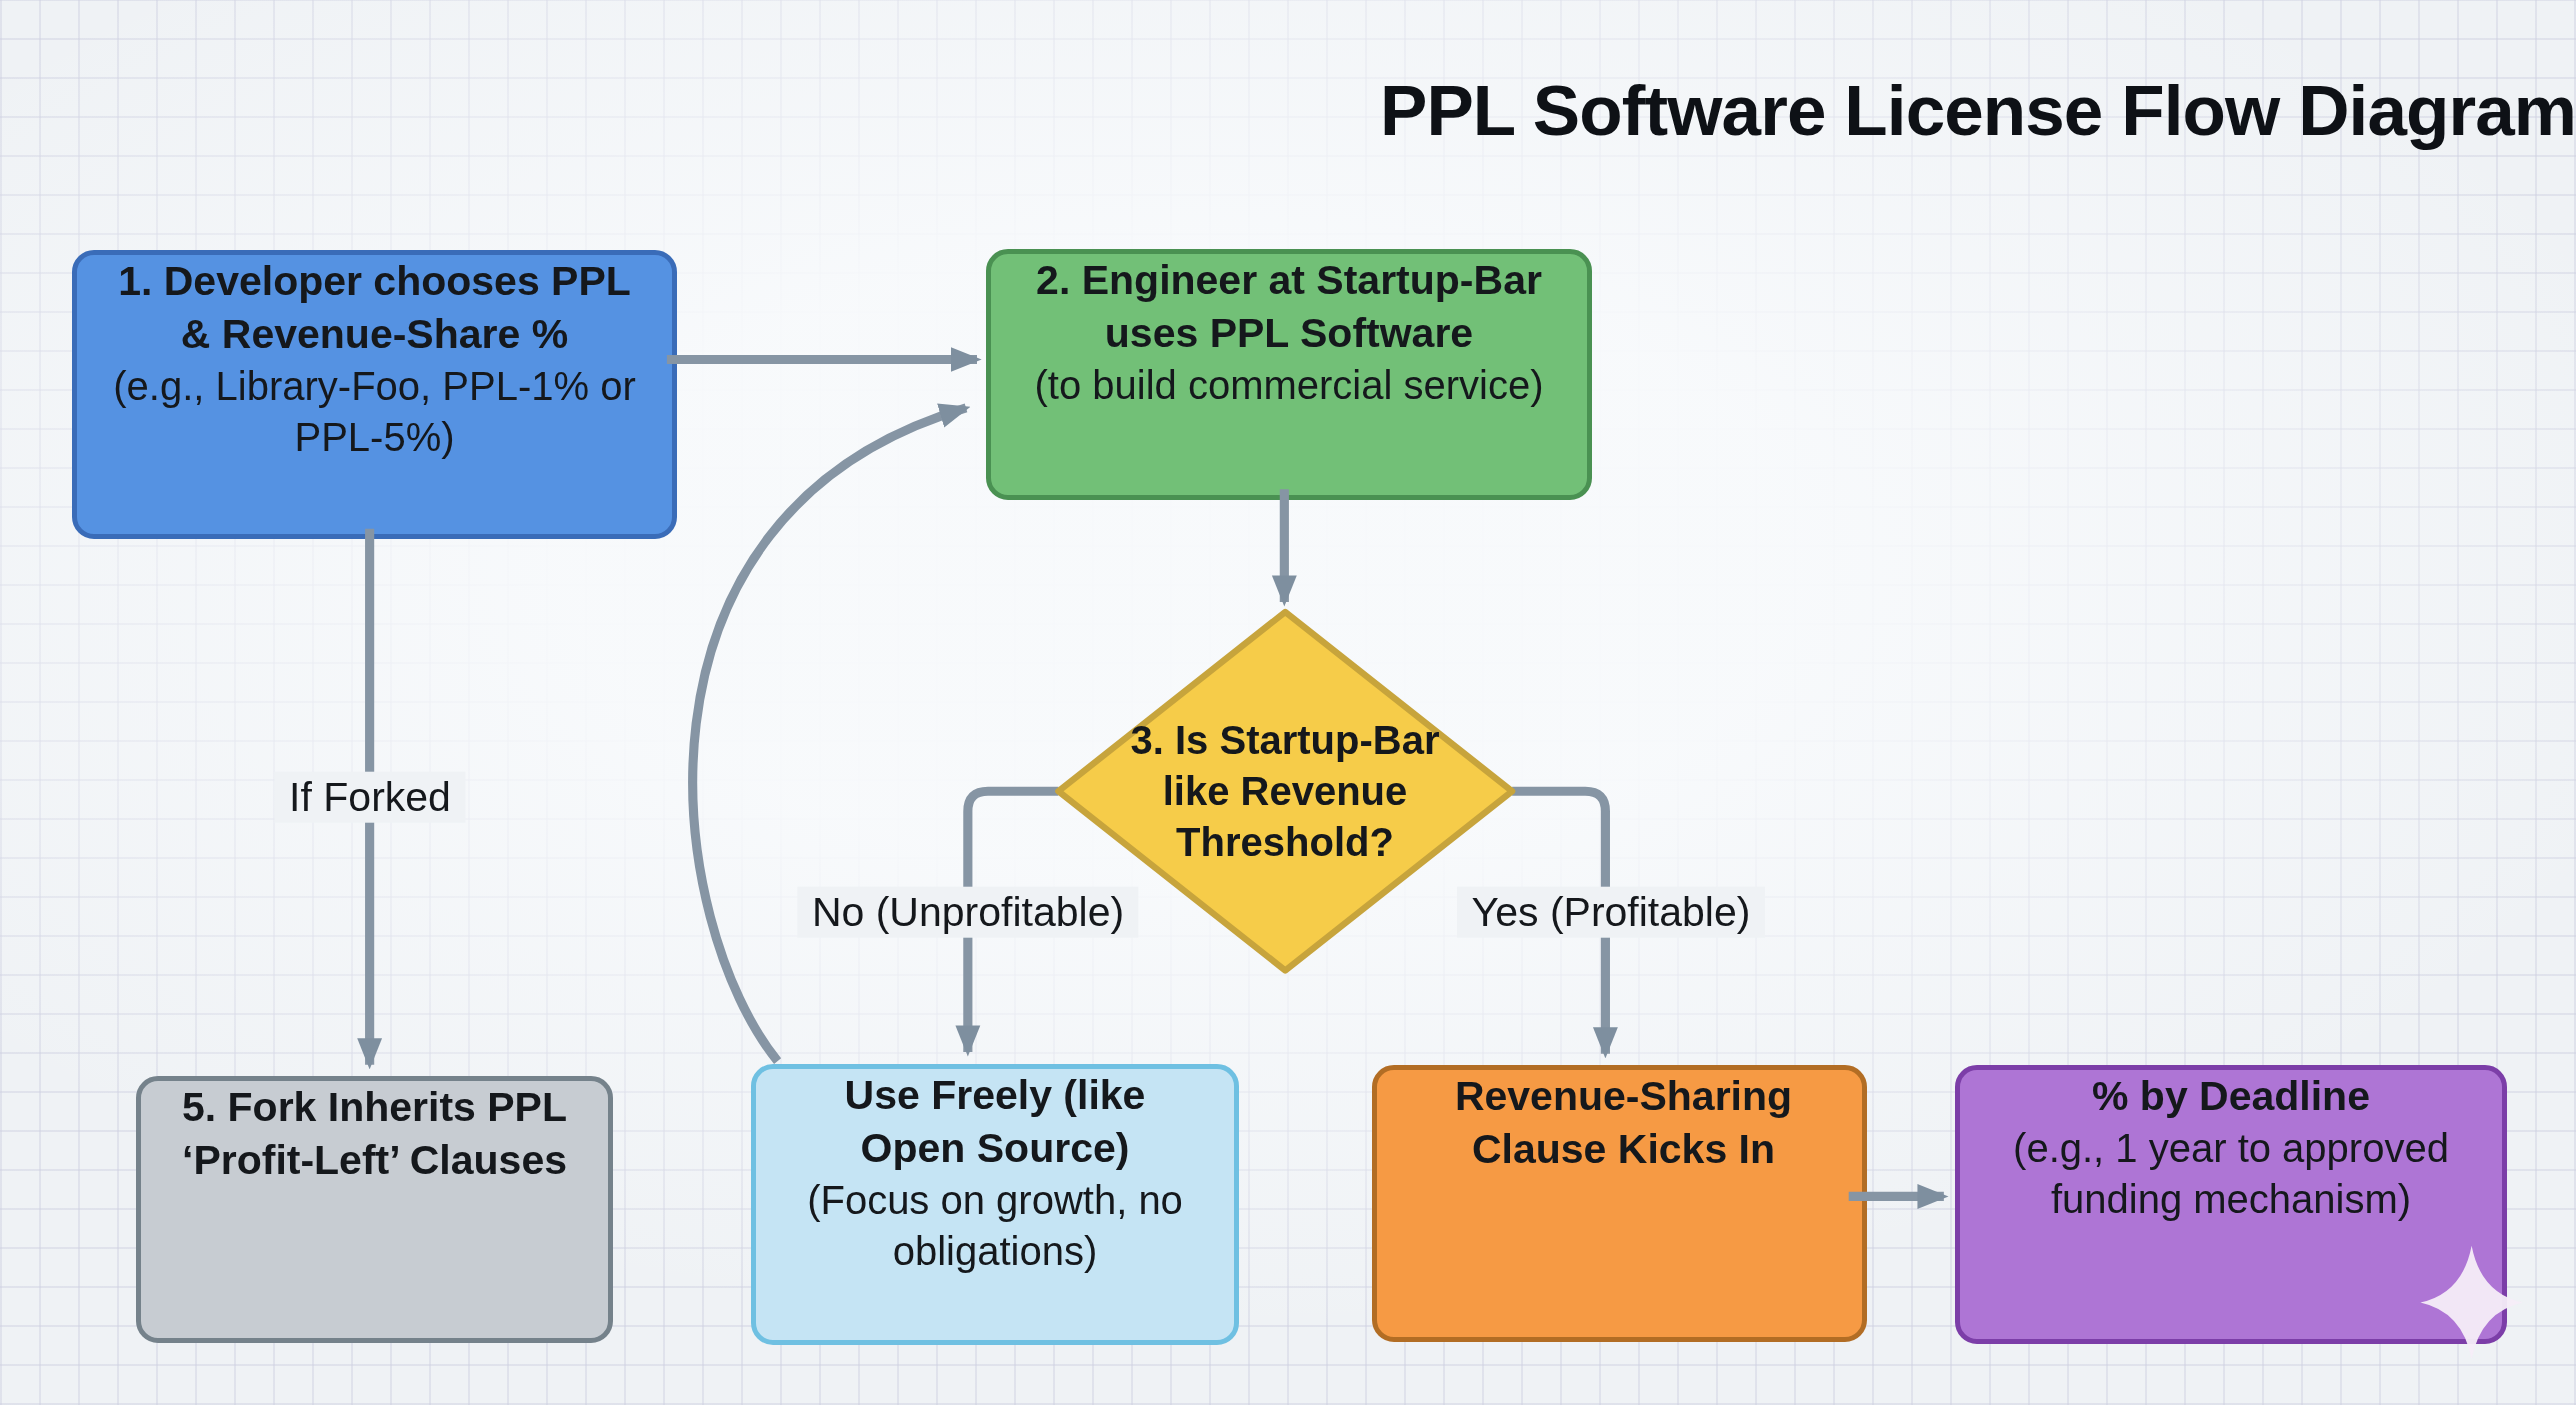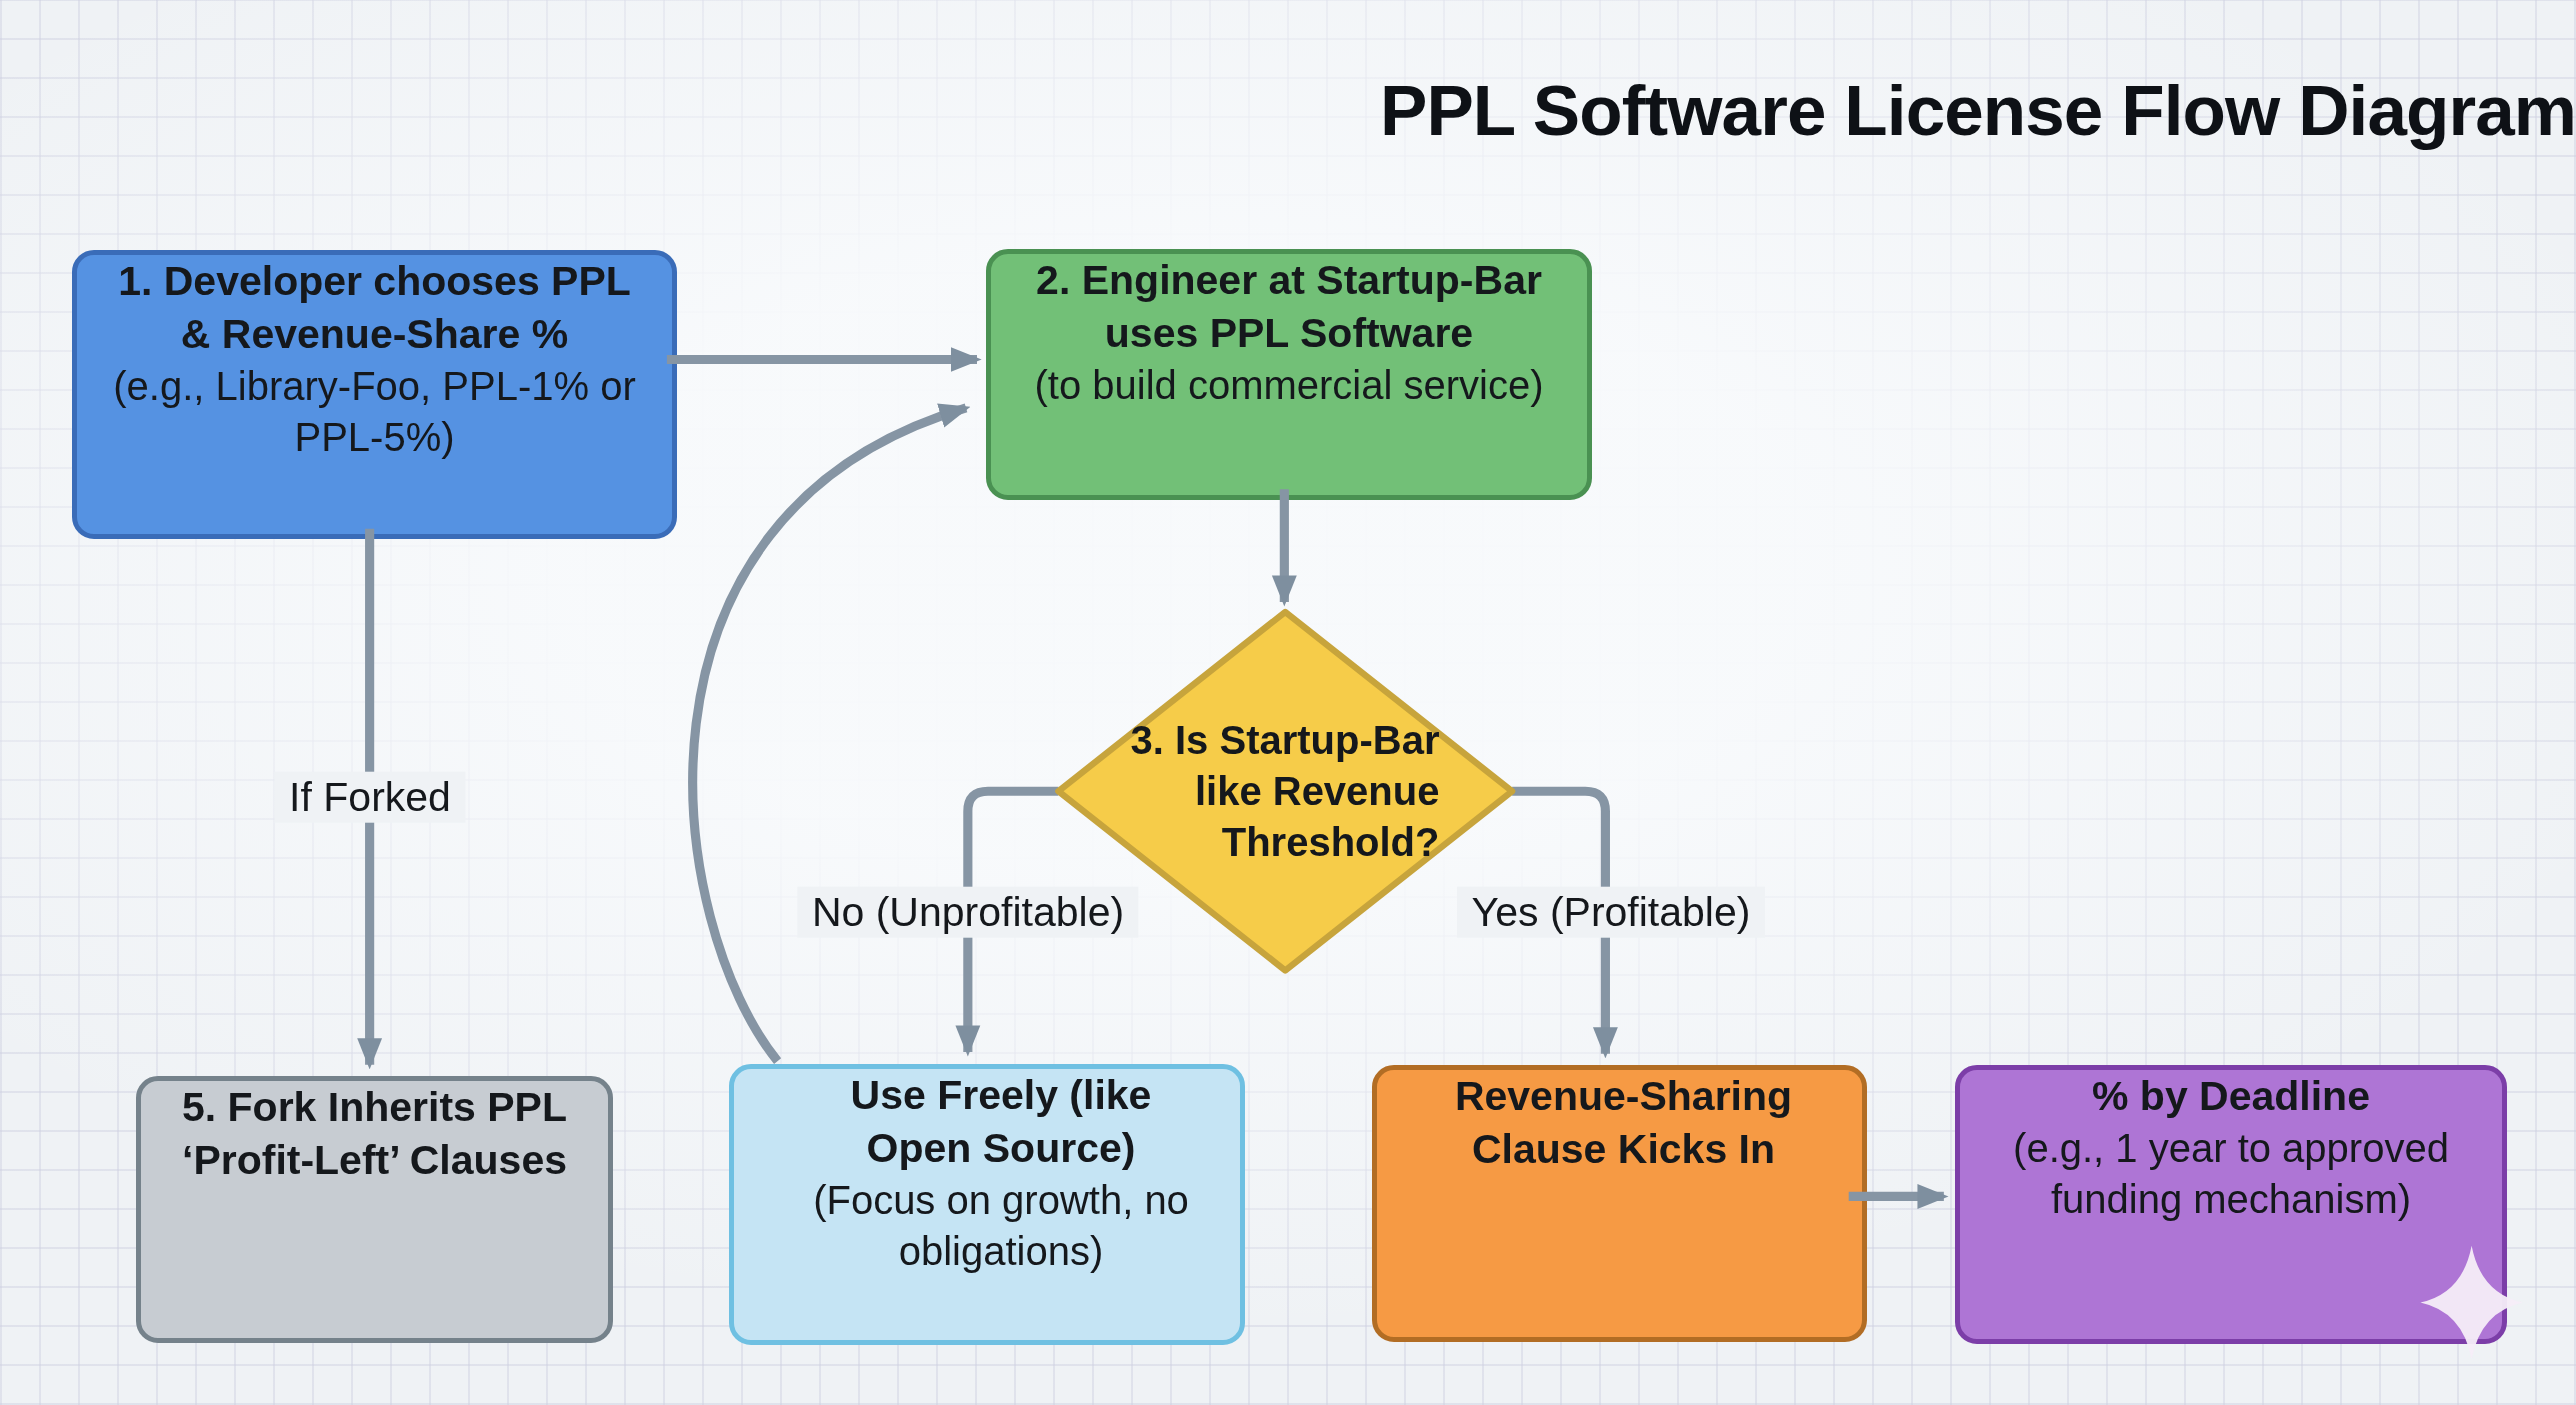--- a/index.html
+++ b/index.html
@@ -25,26 +25,26 @@
     position:absolute;z-index:1;border-radius:22px;
     display:flex;flex-direction:column;align-items:center;justify-content:flex-start;
     text-align:center;
   }
   .line{white-space:nowrap;line-height:53px;font-size:41px;}
   .b{font-weight:bold;}
   .n{font-weight:400;font-size:40px;line-height:51px;}
   #node-developer {left:72px;  top:250px; width:595px;height:279px;background:#5592e2;border:5.5px solid #3a6cb8;}
   #node-engineer  {left:986px;top:249px; width:596px;height:241px;background:#72c077;border:5.5px solid #4a9152;}
   #node-fork      {left:136px; top:1076px;width:467px;height:257px;background:#c7ccd2;border:5.5px solid #75828b;}
-  #node-use-freely{left:729px; top:1064px;width:478px;height:271px;background:#c5e4f4;border:5.5px solid #6fc0e2;padding-left:28px;}
+  #node-use-freely{left:751px; top:1064px;width:478px;height:271px;background:#c5e4f4;border:5.5px solid #6fc0e2;}
   #node-revenue   {left:1372px;top:1065px;width:477px;height:267px;background:#f69a44;border:5.5px solid #b26d24;padding-left:8px;}
   #node-donate    {left:1955px;top:1065px;width:542px;height:269px;background:#ae75d5;border:5.5px solid #7c3ea8;}
   .diamond-text{
     position:absolute;z-index:3;left:1285px;top:791px;transform:translate(-50%,-50%);
-    text-align:right;
+    text-align:center;
   }
   .diamond-text .line{line-height:51px;font-size:40px;}
   .edge-label{
     position:absolute;z-index:3;transform:translate(-50%,-50%);
     font-size:41px;background:#eff2f5;padding:1.8px 14.6px;white-space:nowrap;
   }
   #label-if-forked{left:370px;top:797px;}
   #label-no{left:968px;top:912px;}
   #label-yes{left:1611px;top:912px;}
   .overlay{position:absolute;inset:0;z-index:2;pointer-events:none;}

